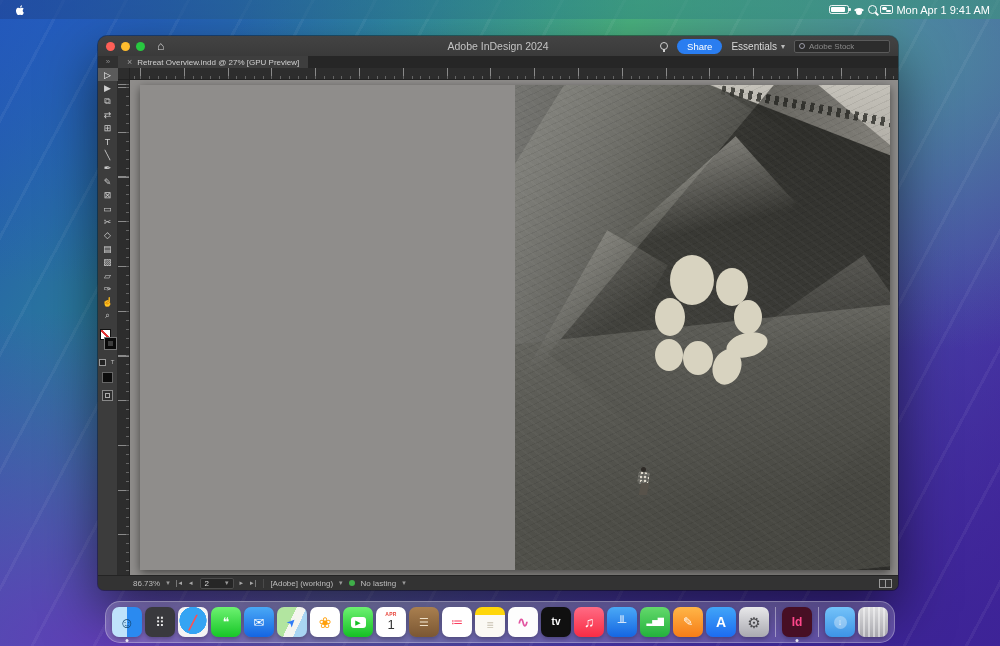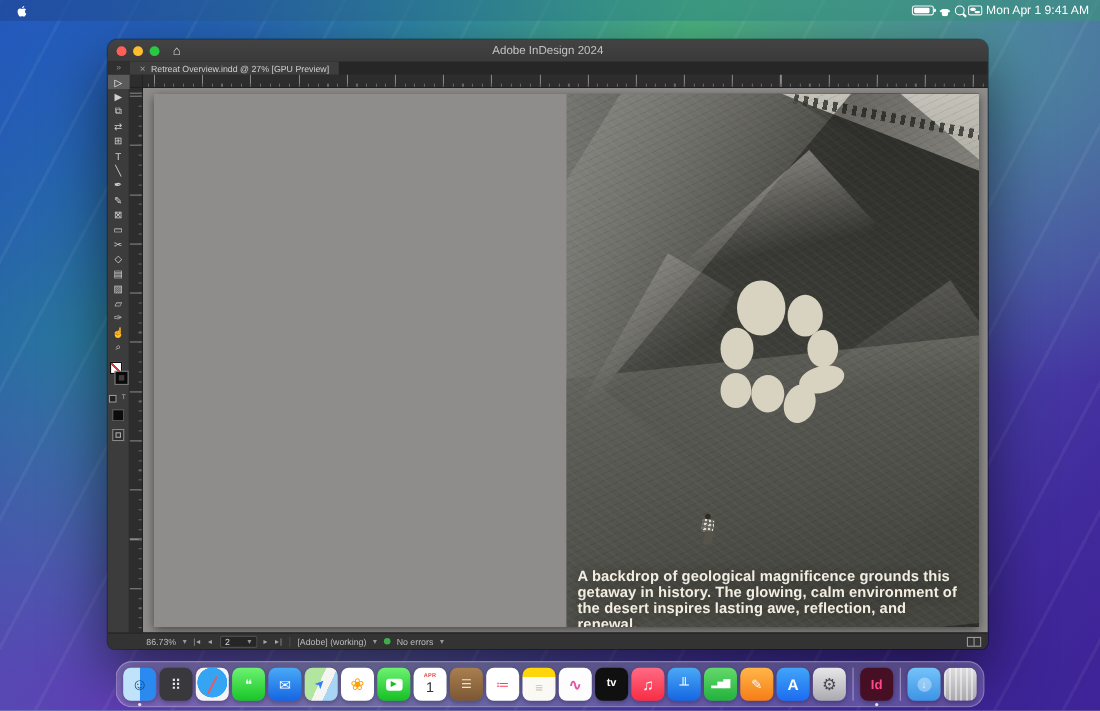--- a/index.html
+++ b/index.html
@@ -188,20 +188,32 @@
   </div>
 </div>
 
 <div class="win">
   <div class="titlebar">
     <span class="tl red"></span>
     <span class="tl yel"></span>
     <span class="tl grn"></span>
     <span class="home">⌂</span>
     <span class="win-title">Adobe InDesign 2024</span>
+    <span class="tb-right">
+      <span class="bulb"></span>
+      <span class="share-btn">Share</span>
+      <span class="workspace">
+        <span>Essentials</span>
+        <span class="chev">▾</span>
+      </span>
+      <span class="stockbox">
+        <span class="lens2"></span>
+        <span>Adobe Stock</span>
+      </span>
+    </span>
   </div>
 
   <div class="tabbar">
     <span class="tab-chev">»</span>
     <span class="tab">
       <span class="close">×</span>
       <span>Retreat Overview.indd @ 27% [GPU Preview]</span>
     </span>
   </div>
 
@@ -338,21 +350,20 @@
 
         <div class="logo-dot" style="left: 155px; top: 170px; width: 44px; height: 50px;"></div>
             <div class="logo-dot" style="left: 201px; top: 183px; width: 32px; height: 38px;"></div>
             <div class="logo-dot" style="left: 219px; top: 215px; width: 28px; height: 34px;"></div>
             <div class="logo-dot" style="left: 211px; top: 248px; width: 42px; height: 24px; transform: rotate(-15deg);"></div>
             <div class="logo-dot" style="left: 198px; top: 264px; width: 28px; height: 36px; transform: rotate(20deg);"></div>
             <div class="logo-dot" style="left: 168px; top: 256px; width: 30px; height: 34px;"></div>
             <div class="logo-dot" style="left: 140px; top: 254px; width: 28px; height: 32px;"></div>
             <div class="logo-dot" style="left: 140px; top: 213px; width: 30px; height: 38px;"></div>
           </div>
-        <div class="caption">A backdrop of geological magnificence grounds this getaway in history. The glowing, calm environment of the desert inspires lasting awe, reflection, and renewal.</div>
       </div>
 
     </div>
   </div>
 
   <div style="position:absolute;left:0;bottom:15px;top:auto;width:20px;height:160px;background:transparent;display:flex;flex-direction:column;align-items:center;pointer-events:none;"></div>
 
   <div class="statusbar">
     <span>86.73%</span>
     <span class="sb-chev">▾</span>
@@ -361,21 +372,21 @@
     <span class="pagebox">
       <span>2</span>
       <span class="sb-chev">▾</span>
     </span>
     <span class="sb-arrows">▸</span>
     <span class="sb-arrows">▸|</span>
     <span class="sb-sep"></span>
     <span>[Adobe] (working)</span>
     <span class="sb-chev">▾</span>
     <span class="gdot"></span>
-    <span>No errors</span>
+    <span>No lasting</span>
     <span class="sb-chev">▾</span>
     <span class="spread-ico">
         <i></i>
         <i></i>
       </span>
   </div>
 </div>
 
 <div class="dock">
 

